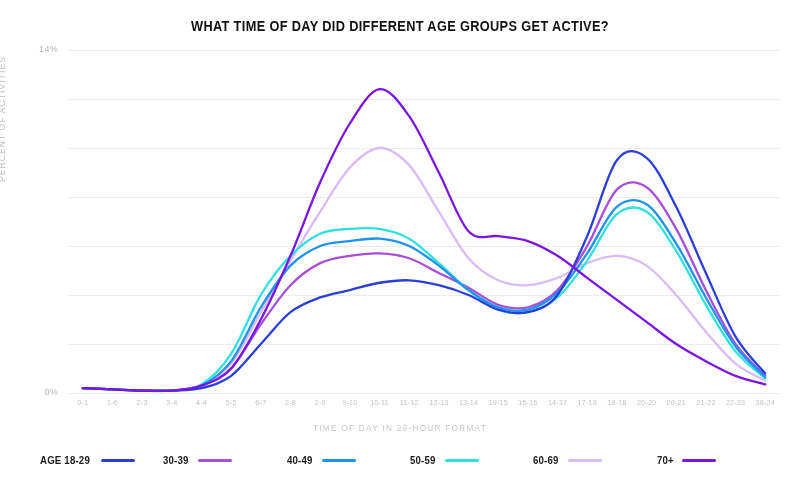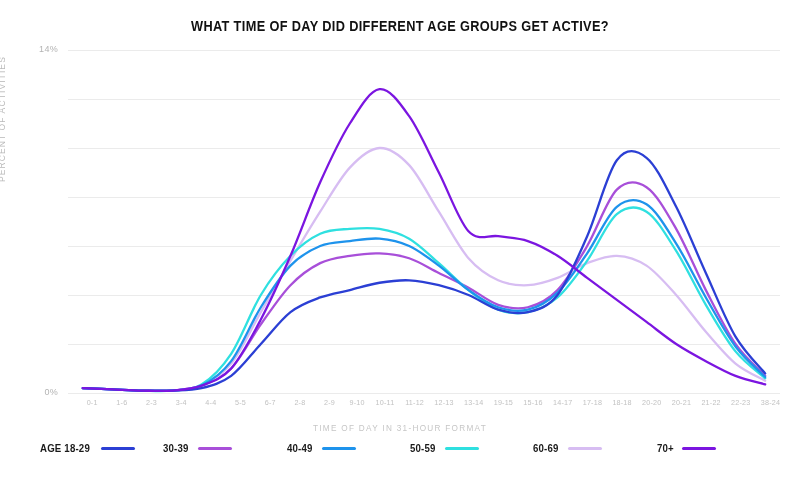--- a/index.html
+++ b/index.html
@@ -58,38 +58,38 @@
     white-space:nowrap;
   }
 
   .xticks{
     position:absolute;
     left:68px;top:398px;width:712px;height:14px;
     display:flex;
   }
   .xtick{
     flex:1 1 0;
-    text-align:right;
+    text-align:center;
     font-size:7.2px;
     color:#c2c2c2;
     letter-spacing:0.2px;
     white-space:nowrap;
   }
   .x-axis-title{
     position:absolute;
     left:0;right:0;top:424px;
     text-align:center;
     font-size:8.2px;
     letter-spacing:1.3px;
     color:#c6c6c6;
   }
 
   .legend{
     position:absolute;
-    left:40px;right:20px;top:438px;
+    left:40px;right:20px;top:450px;
     height:20px;
     display:flex;
     align-items:center;
   }
   .legend-item{
     flex:1 1 0;
     display:flex;
     align-items:center;
     justify-content:flex-start;
     gap:7px;
@@ -163,21 +163,21 @@
       <div class="xtick">14-17</div>
       <div class="xtick">17-18</div>
       <div class="xtick">18-18</div>
       <div class="xtick">20-20</div>
       <div class="xtick">20-21</div>
       <div class="xtick">21-22</div>
       <div class="xtick">22-23</div>
       <div class="xtick">38-24</div>
     </div>
 
-  <div class="x-axis-title">TIME OF DAY IN 31-HOUR FORMAT</div>
+  <div class="x-axis-title">TIME OF DAY IN 29-HOUR FORMAT</div>
 
   <div class="legend" id="legend">
       <div class="legend-item">
         <span class="legend-label">AGE 18-29</span>
         <span class="legend-swatch" style="background: rgb(43, 63, 212);"></span>
       </div>
       <div class="legend-item">
         <span class="legend-label">30-39</span>
         <span class="legend-swatch" style="background: rgb(168, 79, 217);"></span>
       </div>

